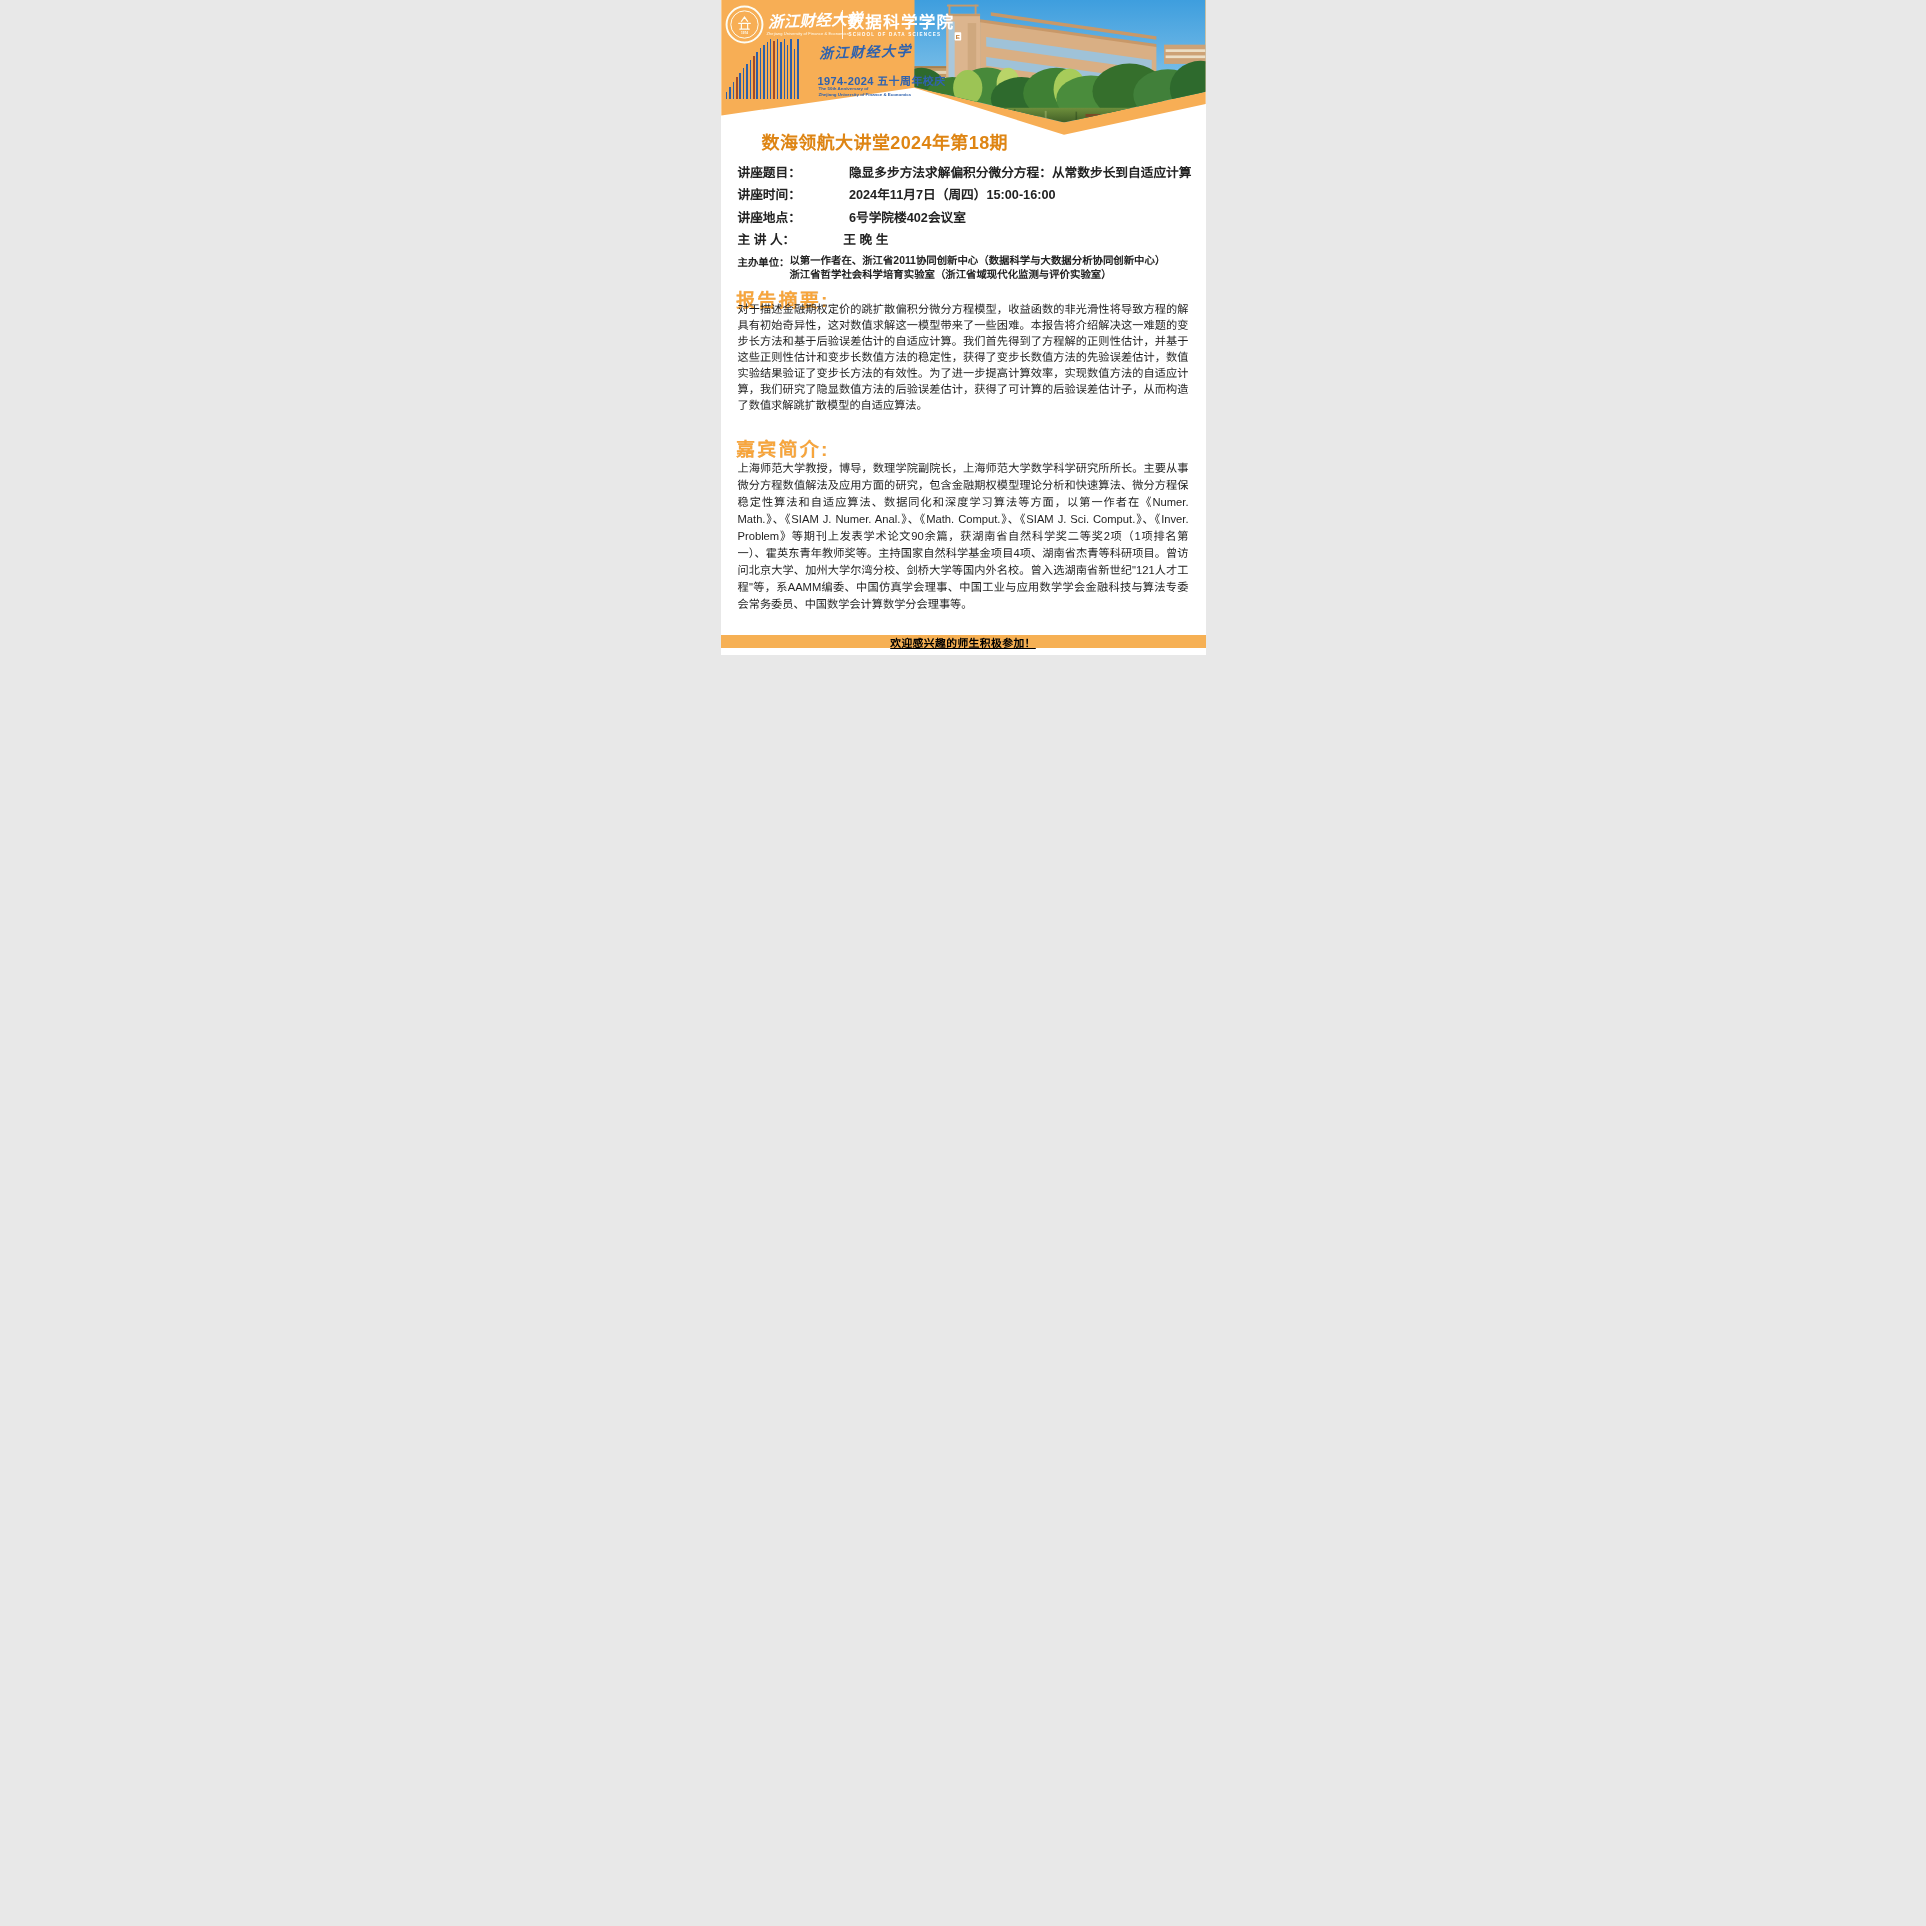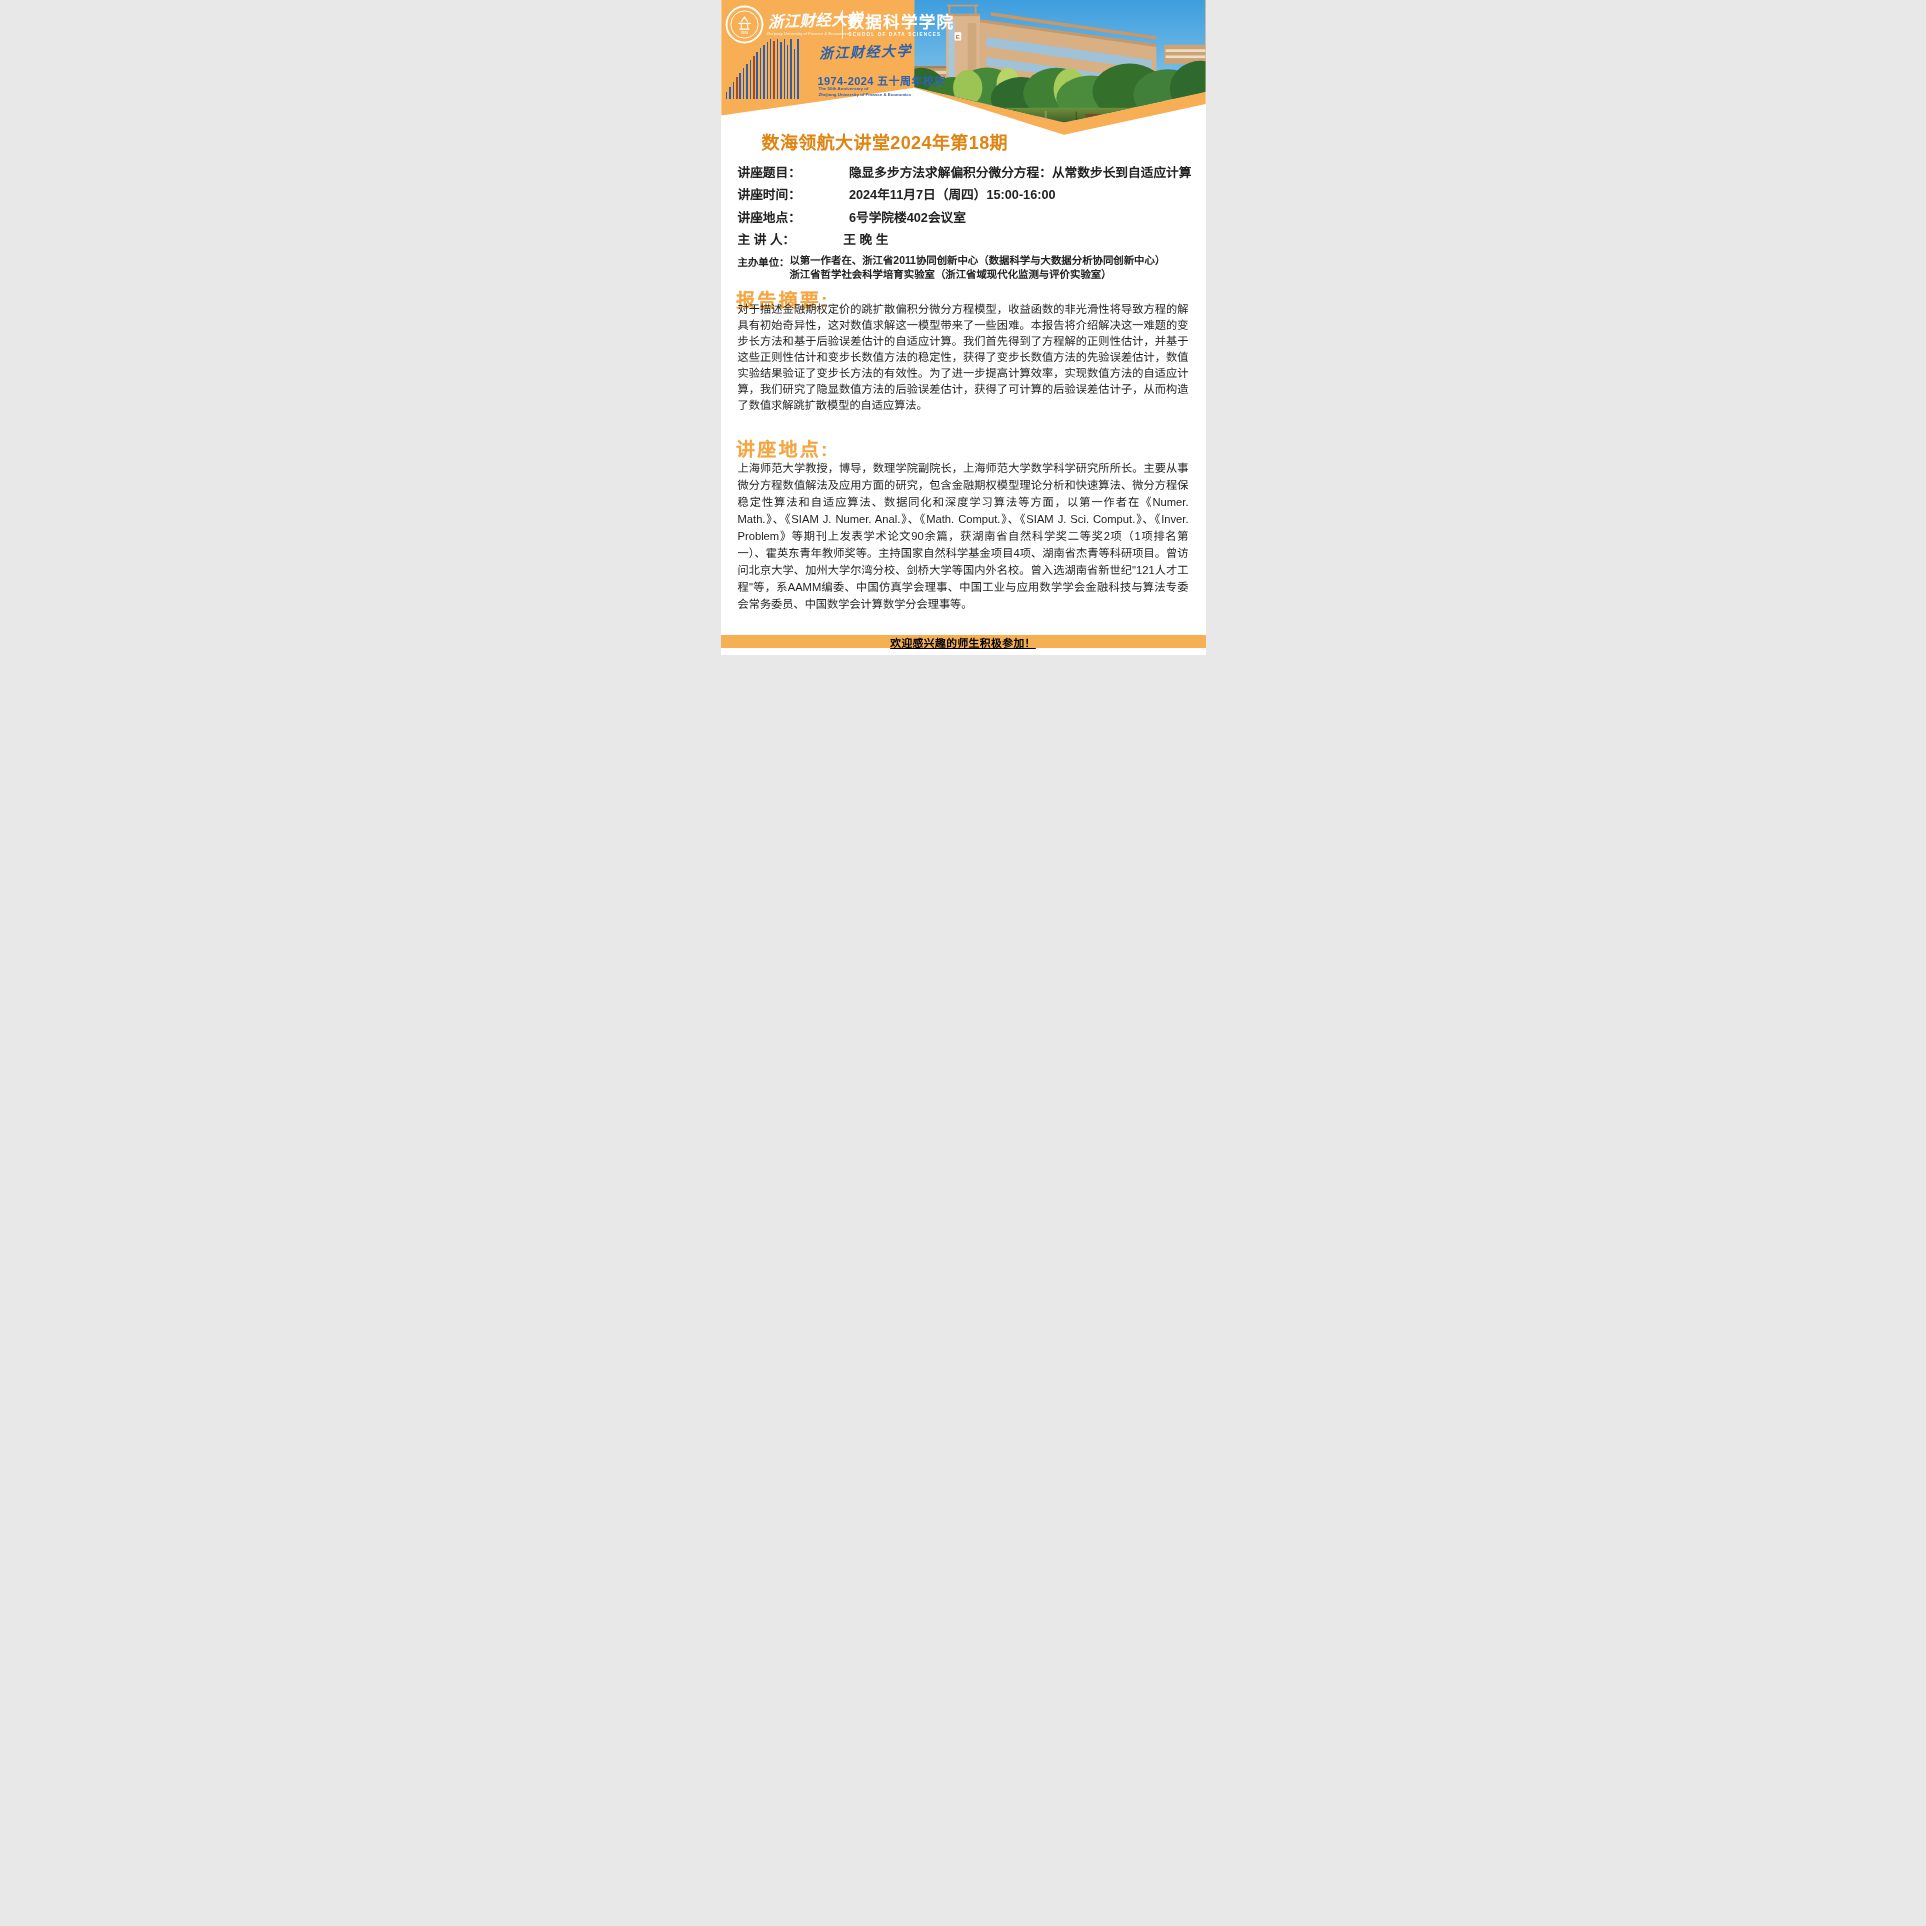--- a/index.html
+++ b/index.html
@@ -248,21 +248,21 @@
     <span class="org-label">主办单位：</span>
     <span class="org-lines">
       <div>以第一作者在、浙江省2011协同创新中心（数据科学与大数据分析协同创新中心）</div>
       <div>浙江省哲学社会科学培育实验室（浙江省域现代化监测与评价实验室）</div>
     </span>
   </div>
 
   <div class="abs section-heading abstract-heading">报告摘要:</div>
   <div class="abs abstract-text">对于描述金融期权定价的跳扩散偏积分微分方程模型，收益函数的非光滑性将导致方程的解具有初始奇异性，这对数值求解这一模型带来了一些困难。本报告将介绍解决这一难题的变步长方法和基于后验误差估计的自适应计算。我们首先得到了方程解的正则性估计，并基于这些正则性估计和变步长数值方法的稳定性，获得了变步长数值方法的先验误差估计，数值实验结果验证了变步长方法的有效性。为了进一步提高计算效率，实现数值方法的自适应计算，我们研究了隐显数值方法的后验误差估计，获得了可计算的后验误差估计子，从而构造了数值求解跳扩散模型的自适应算法。</div>
 
-  <div class="abs section-heading guest-heading">讲座地点:</div>
+  <div class="abs section-heading guest-heading">嘉宾简介:</div>
   <div class="abs guest-text">上海师范大学教授，博导，数理学院副院长，上海师范大学数学科学研究所所长。主要从事微分方程数值解法及应用方面的研究，包含金融期权模型理论分析和快速算法、微分方程保稳定性算法和自适应算法、数据同化和深度学习算法等方面，以第一作者在《Numer. Math.》、《SIAM J. Numer. Anal.》、《Math. Comput.》、《SIAM J. Sci. Comput.》、《Inver. Problem》等期刊上发表学术论文90余篇，获湖南省自然科学奖二等奖2项（1项排名第一）、霍英东青年教师奖等。主持国家自然科学基金项目4项、湖南省杰青等科研项目。曾访问北京大学、加州大学尔湾分校、剑桥大学等国内外名校。曾入选湖南省新世纪"121人才工程"等，系AAMM编委、中国仿真学会理事、中国工业与应用数学学会金融科技与算法专委会常务委员、中国数学会计算数学分会理事等。</div>
 
   <div class="abs footer-banner">
     <span class="footer-message">欢迎感兴趣的师生积极参加！</span>
   </div>
 
 </div>
 
 
 </body></html>

